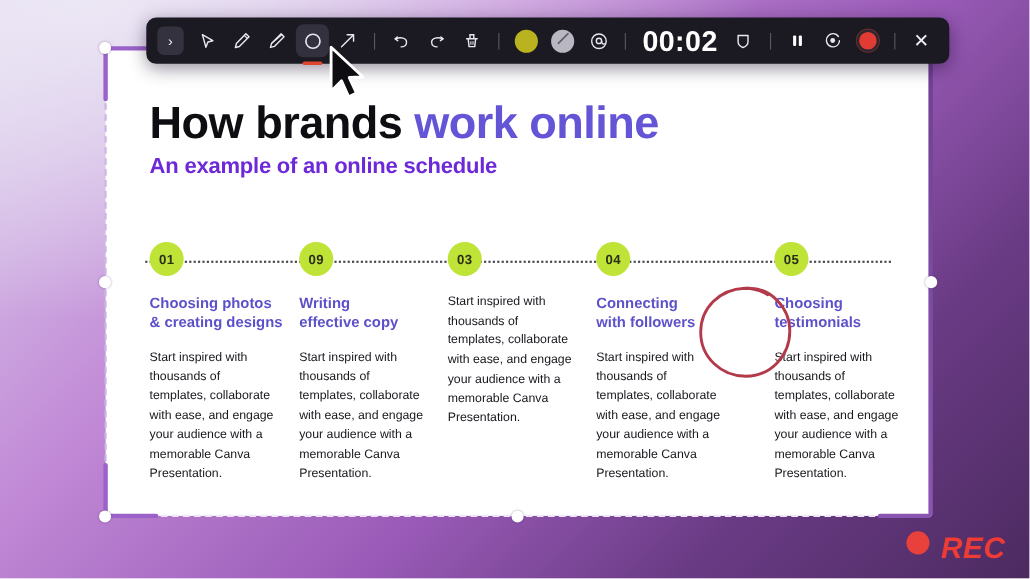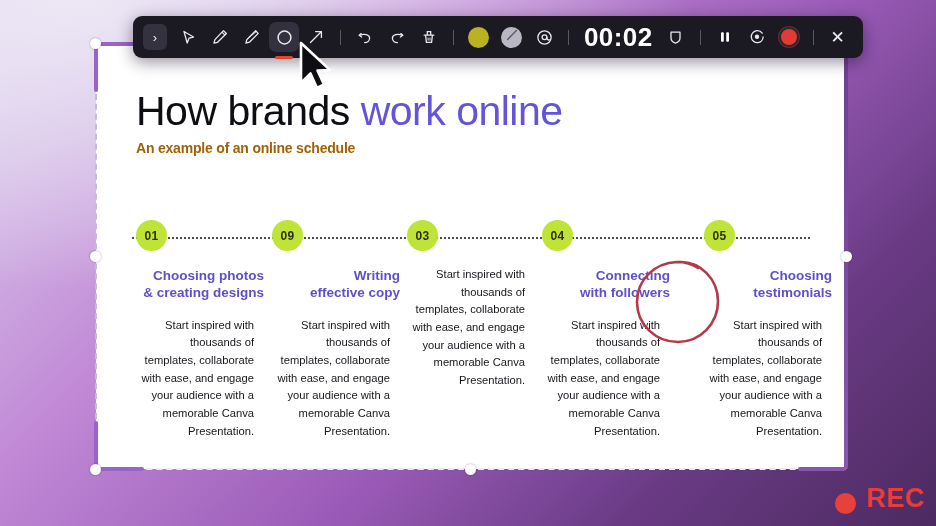--- a/index.html
+++ b/index.html
@@ -24,34 +24,34 @@
     position: absolute;
     left: 96px; top: 44px;
     width: 750px; height: 425px;
     background: #ffffff;
   }
 
   .slide-title {
     position: absolute;
     left: 40px; top: 47px;
     font-size: 41px;
-    font-weight: 400;
+    font-weight: 700;
     letter-spacing: -0.5px;
     line-height: 1;
     white-space: nowrap;
   }
   .t-black { color: #0d0d12; }
   .t-purple { color: #6455d6; }
 
   .slide-sub {
     position: absolute;
     left: 40px; top: 96px;
-    font-size: 14px;
+    font-size: 20px;
     font-weight: 700;
-    color: #a16207;
+    color: #6d28d9;
     letter-spacing: -0.2px;
   }
 
   
   .timeline {
     position: absolute;
     left: 36px; top: 193px;
     width: 678px; height: 2px;
     border-top: 2px dotted #2b2b33;
     opacity: .85;
@@ -59,21 +59,20 @@
 
   .steps {
     position: absolute;
     left: 40px; top: 176px;
     width: 690px; height: 230px;
   }
   .step {
     position: absolute;
     top: 0;
     width: 128px;
-    text-align: right;
   }
   .step-badge {
     width: 31px; height: 31px;
     border-radius: 50%;
     background: #bfe336;
     color: #2a2f18;
     font-size: 12px;
     font-weight: 700;
     letter-spacing: .3px;
     display: flex;
@@ -224,25 +223,26 @@
   #cursor {
     position: absolute;
     left: 296px; top: 41px;
     z-index: 50;
     pointer-events: none;
   }
 
   
   #rec-indicator {
     position: absolute;
-    right: 11px; bottom: 12px;
+    right: 22px; bottom: 12px;
     display: flex;
-    align-items: flex-end;
+    align-items: flex-start;
     gap: 10px;
     z-index: 20;
+    font-style: italic;
   }
   #rec-indicator .dot {
     width: 21px; height: 21px;
     border-radius: 50%;
     background: #e8403a;
   }
   #rec-indicator .label {
     color: #ef3b35;
     font-size: 27px;
     font-weight: 700;

